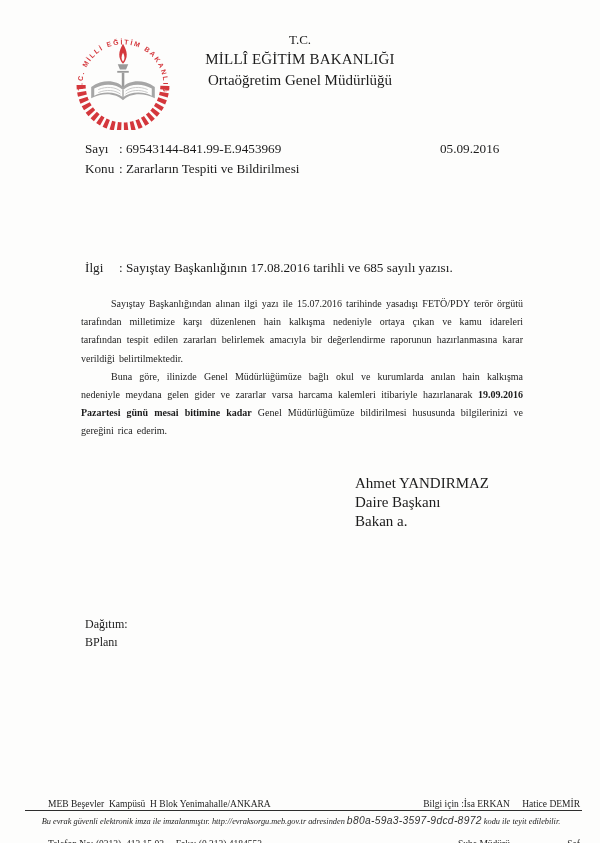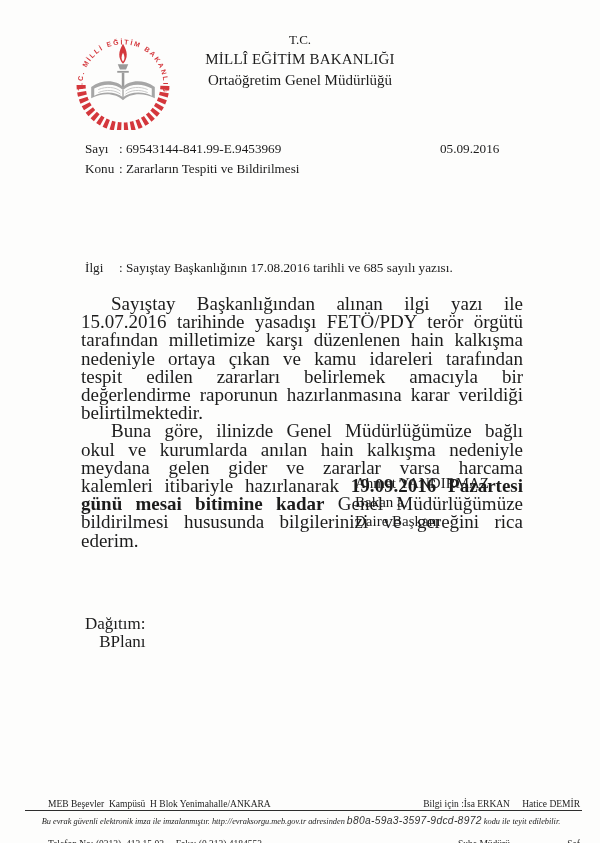--- a/index.html
+++ b/index.html
@@ -16,27 +16,27 @@
   .header-dept{font-size:15px;margin-top:6px;}
   
   .meta{position:absolute;left:85px;top:139px;width:460px;font-size:13.2px;line-height:20px;}
   .meta-row{position:relative;}
   .meta-label{display:inline-block;width:34px;}
   .doc-date{position:absolute;left:355px;top:0;}
   
   .ilgi{position:absolute;left:85px;top:260px;font-size:13.2px;}
   .ilgi-label{display:inline-block;width:34px;}
   
-  .body-text{position:absolute;left:81px;top:295px;width:442px;font-size:19px;line-height:18.2px;text-align:justify;}
+  .body-text{position:absolute;left:81px;top:295px;width:442px;font-size:10px;line-height:18.2px;text-align:justify;}
   .body-text p{margin:0;text-indent:30px;word-spacing:1.5px;}
   .bold{font-weight:bold;}
   
   .signature{position:absolute;left:355px;top:474px;width:200px;text-align:left;font-size:15px;line-height:18.8px;}
   
-  .distribution{position:absolute;left:85px;top:615px;font-size:17px;line-height:18px;text-align:right;}
+  .distribution{position:absolute;left:85px;top:615px;font-size:12px;line-height:18px;}
   
   .footer{position:absolute;left:0;top:771px;width:600px;font-size:9.5px;line-height:13.4px;}
   .f-left{position:absolute;left:48px;top:0;white-space:pre;}
   .f-c1{position:absolute;left:348px;top:0;width:162px;text-align:right;white-space:pre;}
   .f-c2{position:absolute;left:514px;top:0;width:66px;text-align:right;white-space:pre;}
   .rule{position:absolute;left:25px;top:810px;width:557px;border-top:1.5px solid #2e2e2e;height:0;}
   .verification{position:absolute;left:18px;top:815px;width:566px;text-align:center;font-size:8.3px;color:#222;white-space:pre-wrap;font-style:italic;}
   .verification .code{font-family:"Liberation Sans",sans-serif;font-size:10.3px;letter-spacing:.3px;color:#333;}
   .f-left div, .f-c1 div, .f-c2 div{height:13.4px;}
 </style>
@@ -89,22 +89,22 @@
     <span class="ilgi-label">İlgi</span><span>: Sayıştay Başkanlığının 17.08.2016 tarihli ve 685 sayılı yazısı.</span>
   </div>
 
   <div class="body-text">
     <p>Sayıştay Başkanlığından alınan ilgi yazı ile 15.07.2016 tarihinde yasadışı FETÖ/PDY terör örgütü tarafından milletimize karşı düzenlenen hain kalkışma nedeniyle ortaya çıkan ve kamu idareleri tarafından tespit edilen zararları belirlemek amacıyla bir değerlendirme raporunun hazırlanmasına karar verildiği belirtilmektedir.</p>
     <p><span>Buna göre, ilinizde Genel Müdürlüğümüze bağlı okul ve kurumlarda anılan hain kalkışma nedeniyle meydana gelen gider ve zararlar varsa harcama kalemleri itibariyle hazırlanarak </span><span class="bold">19.09.2016 Pazartesi günü mesai bitimine kadar</span><span> Genel Müdürlüğümüze bildirilmesi hususunda bilgilerinizi ve gereğini rica ederim.</span></p>
   </div>
 
   <div class="signature">
     <div>Ahmet YANDIRMAZ</div>
+    <div>Daire Başkanı</div>
     <div>Bakan a.</div>
-    <div>Daire Başkanı</div>
   </div>
 
   <div class="distribution">
     <div>Dağıtım:</div>
     <div>BPlanı</div>
   </div>
 
   <div class="footer">
     <div class="f-left">
       <div>MEB Beşevler  Kampüsü  H Blok Yenimahalle/ANKARA</div>

